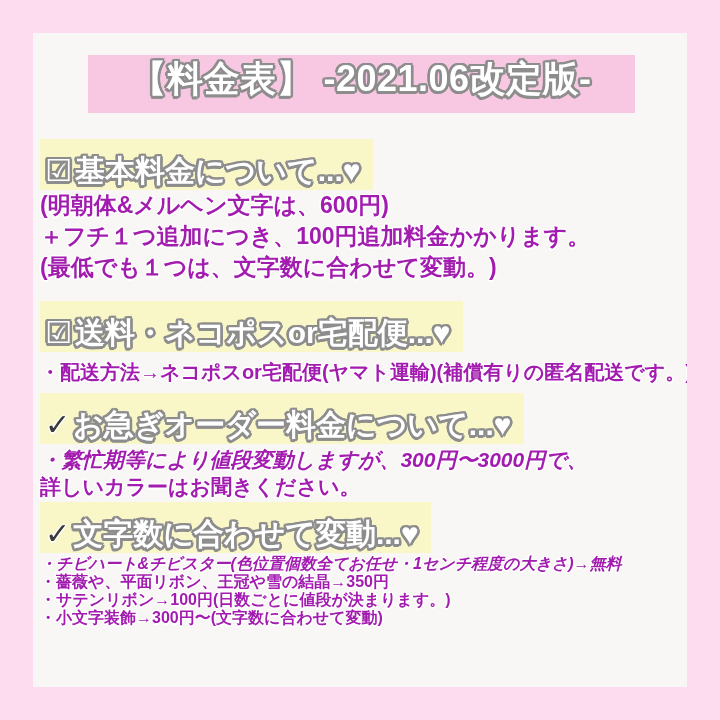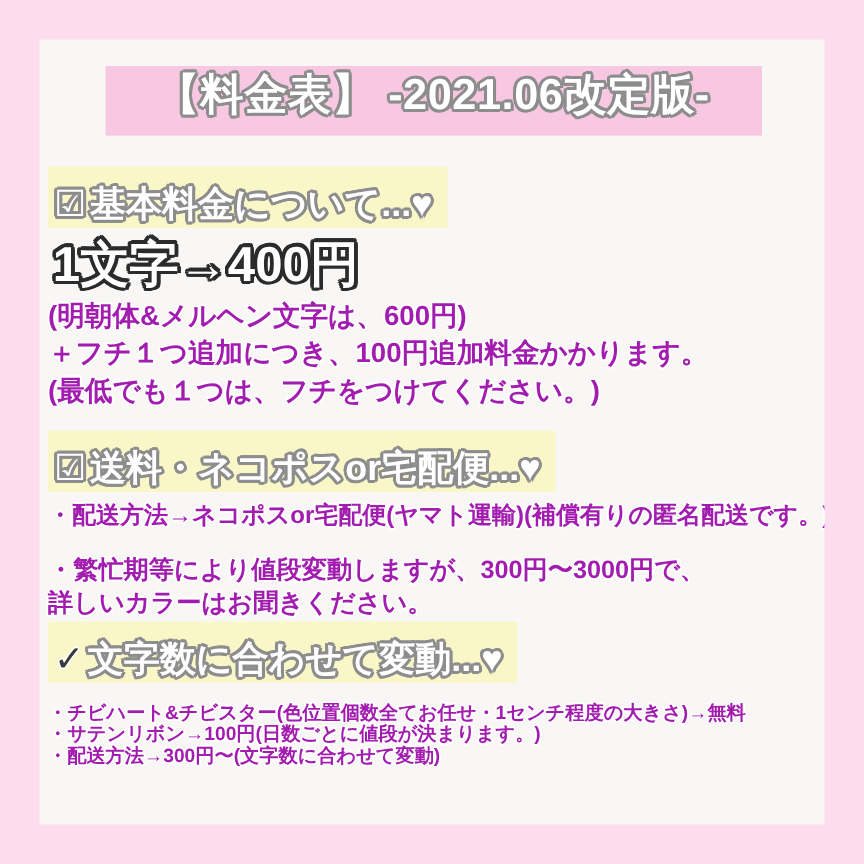--- a/index.html
+++ b/index.html
@@ -99,57 +99,60 @@
   }
   .t1 { font-size: 23px; line-height: 31px; }
   .t2 { font-size: 20px; line-height: 29px; }
   .t3 { font-size: 21px; line-height: 27px; }
   .t4 { font-size: 16px; line-height: 18px; }
   .sec1 { margin-top: 26px; }
   .sec2 { margin-top: 18px; }
   .sec3 { margin-top: 6px; }
   .sec4 { margin-top: 2px; }
   .gap6 { margin-top: 6px; }
-  .gap2 { margin-top: 17px; }
+  .gap2 { margin-top: 2px; font-style: italic; }
 </style>
 </head>
 <body>
 
 <div class="frame">
   <div class="sheet">
 
     <div class="banner">
       <div class="title outl-gray">【料金表】 -2021.06改定版-</div>
     </div>
 
     <div class="section sec1">
       <div class="heading-row">
         <span class="heading"><span class="marker outl-gray">☑</span><span class="outl-gray">基本料金について...♥</span></span>
       </div>
-      <div class="big outl-black">1文字→400円</div>
       <div class="body-line t1">(明朝体&amp;メルヘン文字は、600円)</div>
       <div class="body-line t1">＋フチ１つ追加につき、100円追加料金かかります。</div>
-      <div class="body-line t1">(最低でも１つは、フチをつけてください。)</div>
+      <div class="body-line t1">(最低でも１つは、文字数に合わせて変動。)</div>
     </div>
 
     <div class="section sec2">
       <div class="heading-row">
         <span class="heading"><span class="marker outl-gray">☑</span><span class="outl-gray">送料・ネコポスor宅配便...♥</span></span>
       </div>
       <div class="body-line t2 gap6">・配送方法→ネコポスor宅配便(ヤマト運輸)(補償有りの匿名配送です。)</div>
     </div>
 
     <div class="section sec3">
+      <div class="heading-row">
+        <span class="heading"><span class="marker marker-dark">✓</span><span class="outl-gray">お急ぎオーダー料金について...♥</span></span>
+      </div>
       <div class="body-line t3 gap2">・繁忙期等により値段変動しますが、300円〜3000円で、</div>
       <div class="body-line t3">詳しいカラーはお聞きください。</div>
     </div>
 
     <div class="section sec4">
       <div class="heading-row">
         <span class="heading"><span class="marker marker-dark">✓</span><span class="outl-gray">文字数に合わせて変動...♥</span></span>
       </div>
       <div class="body-line t4 gap2">・チビハート&amp;チビスター(色位置個数全てお任せ・1センチ程度の大きさ)→無料</div>
+      <div class="body-line t4">・薔薇や、平面リボン、王冠や雪の結晶→350円</div>
       <div class="body-line t4">・サテンリボン→100円(日数ごとに値段が決まります。)</div>
-      <div class="body-line t4">・配送方法→300円〜(文字数に合わせて変動)</div>
+      <div class="body-line t4">・小文字装飾→300円〜(文字数に合わせて変動)</div>
     </div>
 
   </div>
 </div>
 
 </body></html>

